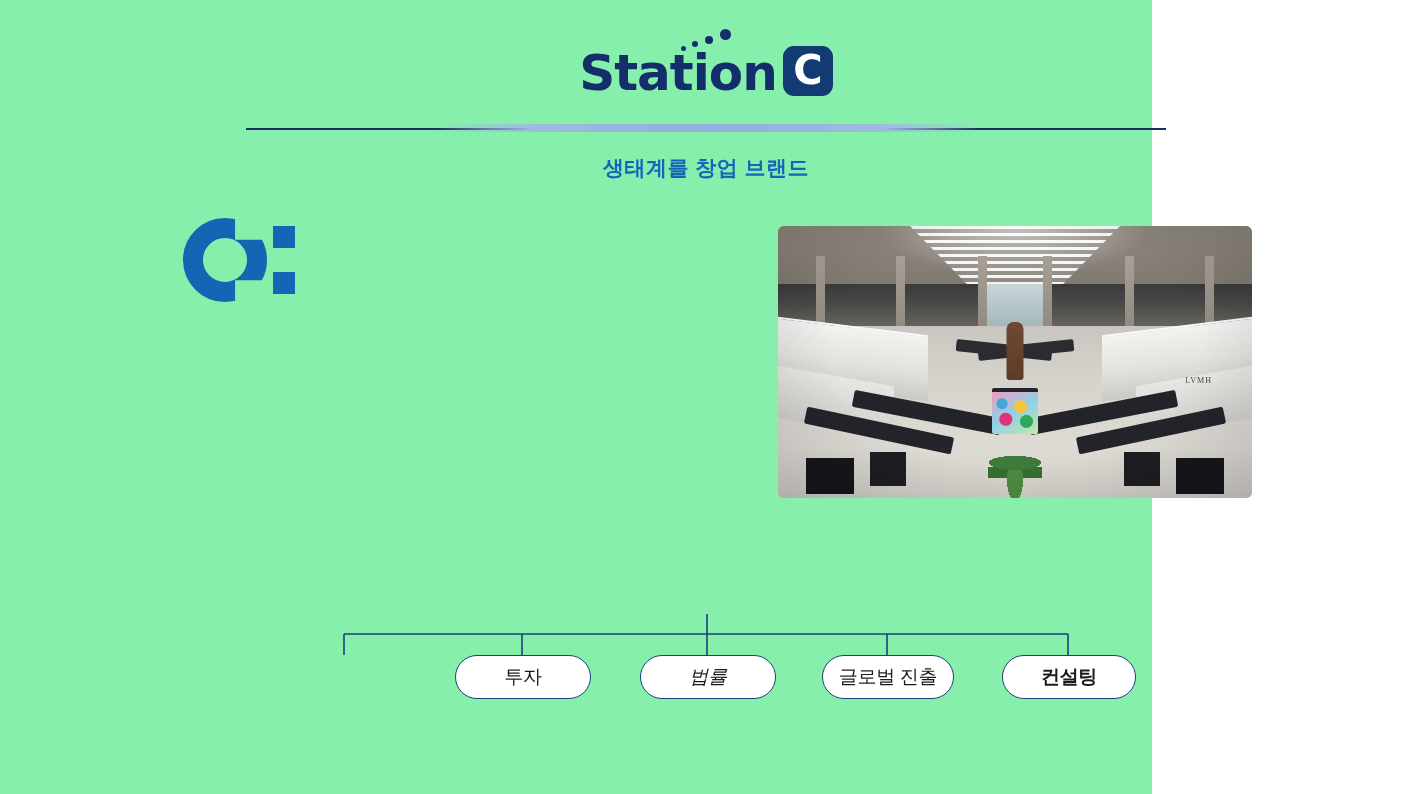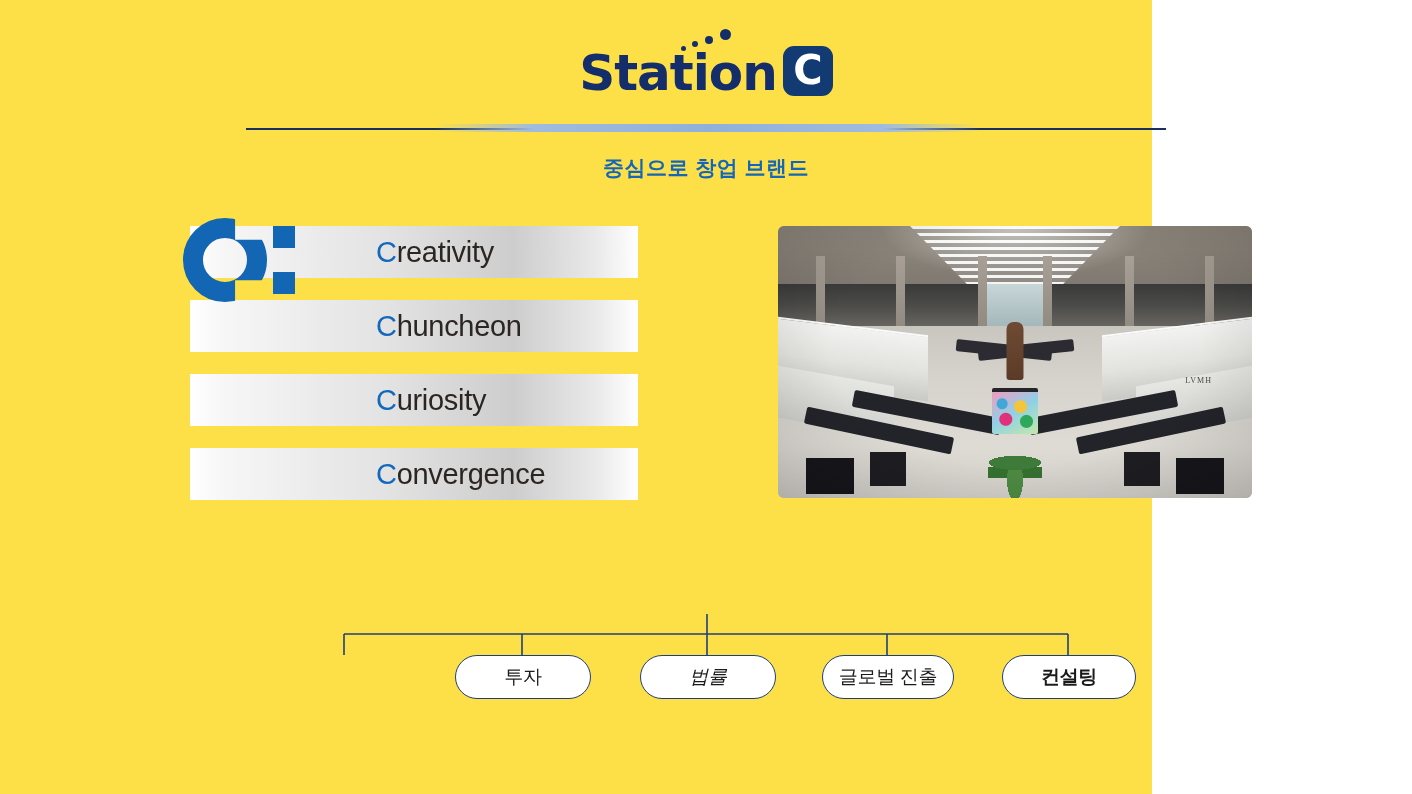--- a/index.html
+++ b/index.html
@@ -2,21 +2,21 @@
 <html><head>
 <meta charset="utf-8">
 <style>
   * { box-sizing: border-box; margin: 0; padding: 0; }
   html, body {
     width: 1412px; height: 794px;
     background: #ffffff;
     font-family: "Liberation Sans", "DejaVu Sans", sans-serif;
     overflow: hidden;
   }
-  .page { position: relative; width: 1152px; height: 794px; background:#fde047; }
+  .page { position: relative; width: 1152px; height: 794px; background:#86efac; }
 
   
   .logo-wrap {
     position: absolute; left: 0; top: 46px; width: 1412px;
     display: flex; justify-content: center; align-items: flex-end; gap: 0;
   }
   .logo-text {
     position: relative;
     font-size: 50px; font-weight: bold; letter-spacing: -1px;
     color: #132e6b; line-height: 1;
@@ -229,36 +229,22 @@
       </span>
     </div>
     <div class="logo-badge">
       <span>C</span>
     </div>
   </div>
 
   <div class="divider"></div>
   <div class="divider-glow"></div>
 
-  <div class="subtitle">중심으로 창업 브랜드</div>
-
-  <div class="clist">
-    <div class="crow">
-      <span class="txt"><b>C</b><span>reativity</span></span>
-    </div>
-    <div class="crow">
-      <span class="txt"><b>C</b><span>huncheon</span></span>
-    </div>
-    <div class="crow">
-      <span class="txt"><b>C</b><span>uriosity</span></span>
-    </div>
-    <div class="crow">
-      <span class="txt"><b>C</b><span>onvergence</span></span>
-    </div>
-  </div>
+  <div class="subtitle">생태계를 창업 브랜드</div>
+
 
   <div class="cmark">
     <div class="ring"></div>
     <div class="sq sq1"></div>
     <div class="sq sq2"></div>
   </div>
 
   <div class="photo">
     <div class="ph-roof"></div>
     <div class="ph-sky"></div>

